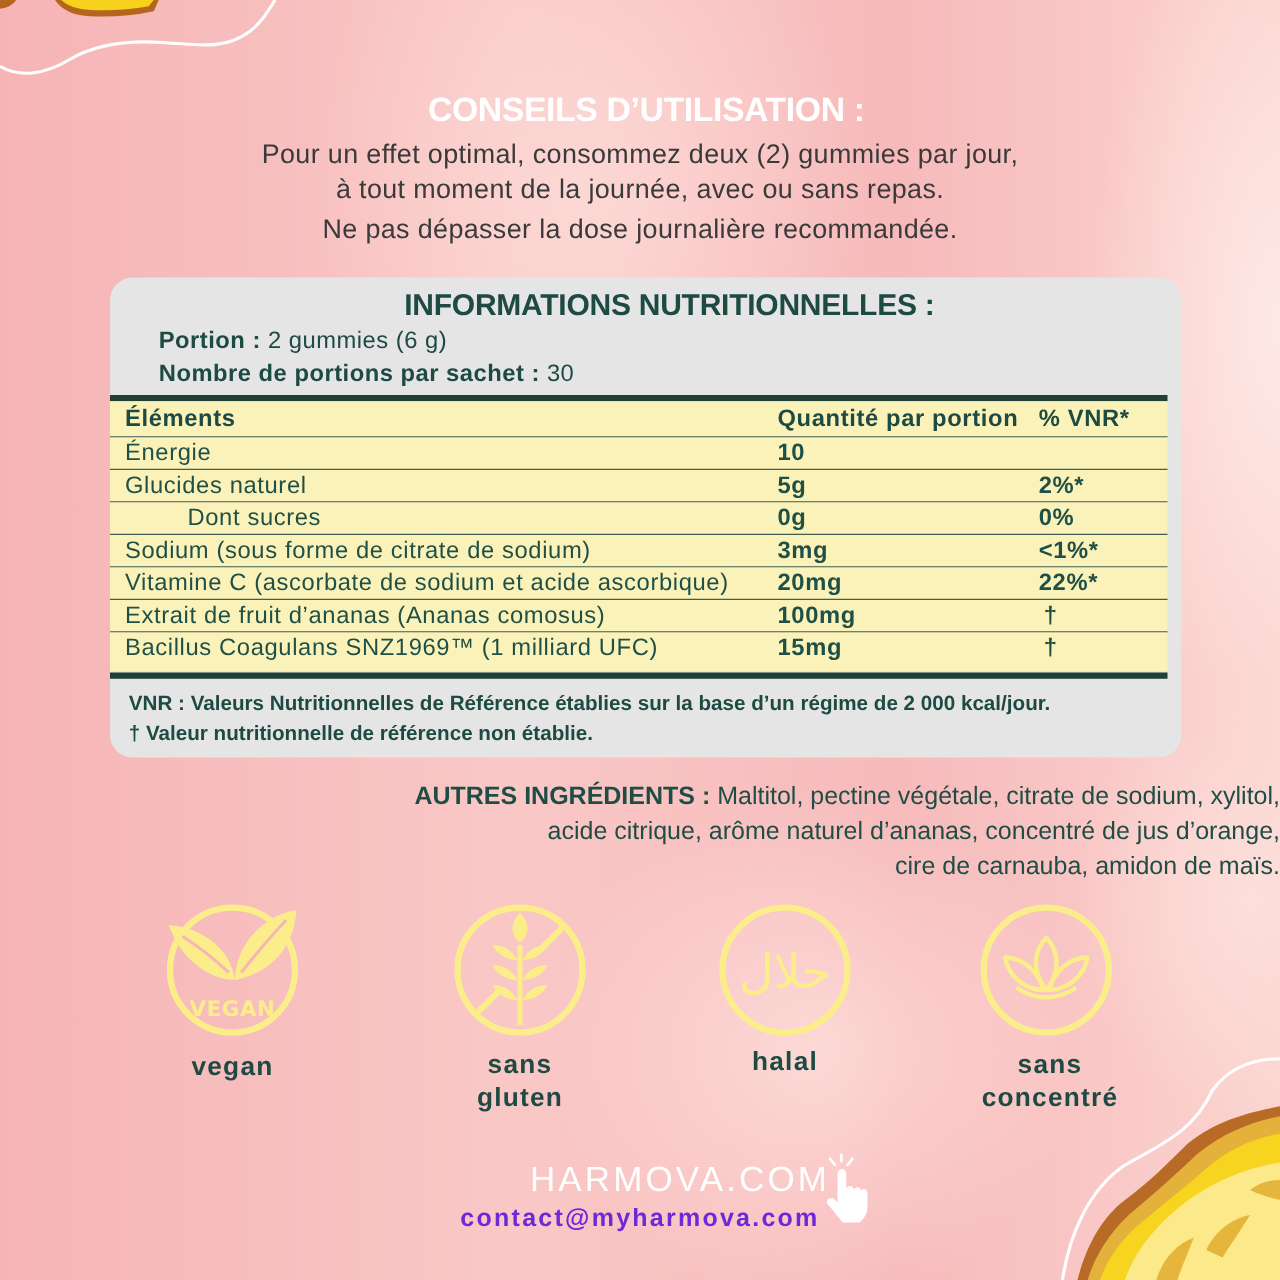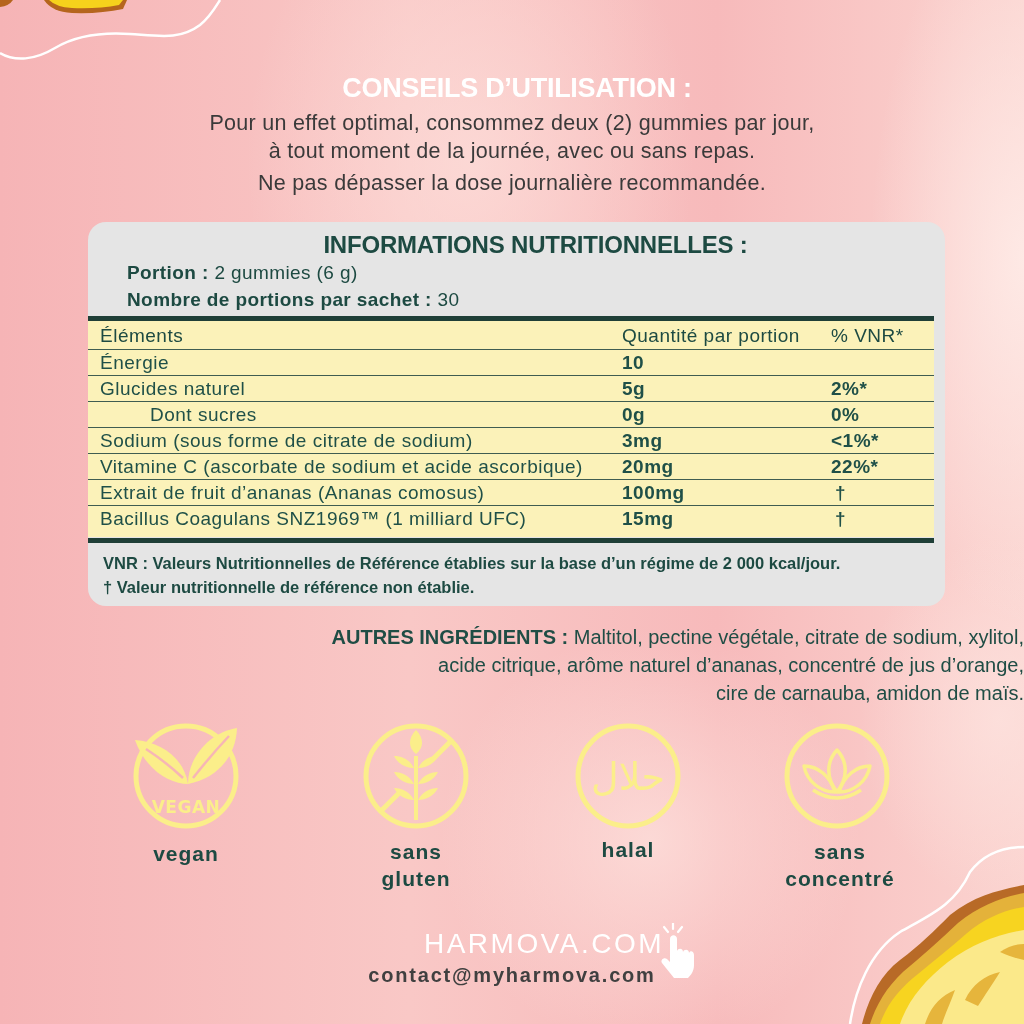--- a/index.html
+++ b/index.html
@@ -26,38 +26,38 @@
   .nbox { left:88px; top:222px; width:857px; height:384px; background:#e5e5e5; border-radius:18px; color:#1d4a42; }
   .ntitle { position:absolute; left:0; width:100%; top:8px; padding-left:38px; box-sizing:border-box; text-align:center; font-weight:bold; font-size:24px; line-height:30px; letter-spacing:-0.2px; }
   .nline { position:absolute; left:39px; font-size:19px; line-height:24px; letter-spacing:0.4px; }
   .nline b { font-weight:bold; }
   .thick { position:absolute; left:0; width:846px; height:5px; background:#1f3f37; }
   .table { position:absolute; left:0; top:99px; width:846px; }
   .trow { position:relative; height:26px; background:#fbf2b9; border-bottom:1.5px solid #3f5d51; box-sizing:border-box; font-size:19px; letter-spacing:0.5px; color:#1f5048; }
   .trow.header { height:29px; }
   .trow.last { height:31px; border-bottom:none; }
   .trow span { position:absolute; top:0; line-height:25px; white-space:nowrap; }
-  .trow.header span { line-height:29px; font-weight:normal; color:#1d4a42; }
+  .trow.header span { line-height:29px; font-weight:bold; color:#1d4a42; }
   .c-name { left:12px; }
   .c-name.indent { left:62px; }
   .c-qty { left:534px; font-weight:bold; }
   .c-vnr { left:743px; font-weight:bold; }
   .foot { position:absolute; left:15px; font-size:16.5px; font-weight:bold; line-height:24px; white-space:nowrap; color:#1d4a42; }
 
   
   .ingr { left:0; width:1024px; top:623px; text-align:right; color:#1f4d45; font-size:20px; line-height:28px; }
   .ingr b { font-weight:bold; }
 
   
   .badge-icon { position:absolute; width:120px; height:120px; }
   .badge-label { position:absolute; width:200px; text-align:center; color:#1d4a42; font-weight:bold; font-size:21px; line-height:27px; letter-spacing:1px; }
 
   
   .site { left:0; width:1024px; top:928px; text-align:center; color:#ffffff; font-size:28px; line-height:32px; letter-spacing:2.5px;padding-left:32px; }
-  .mail { left:0; width:1024px; top:962px; text-align:center; color:#404040; font-size:20px; font-weight:bold; line-height:26px; letter-spacing:1.8px; }
+  .mail { left:0; width:1024px; top:962px; text-align:center; color:#6d28d9; font-size:20px; font-weight:bold; line-height:26px; letter-spacing:1.8px; }
   .hand { left:658px; top:923px; width:40px; height:56px; }
 </style>
 </head>
 <body>
 
 <svg class="deco" viewBox="0 0 1024 1024">
   <g>
     <path d="M0,0 L13,0 Q9,6 0,7 Z" fill="#b5651d"></path>
     <path d="M44,0 L127,0 L123,9 Q100,14 72,13 Q52,12 44,0 Z" fill="#b5651d"></path>
     <path d="M49,0 L123,0 L119,5 Q98,9 72,8 Q56,7 49,0 Z" fill="#f6d21c"></path>

